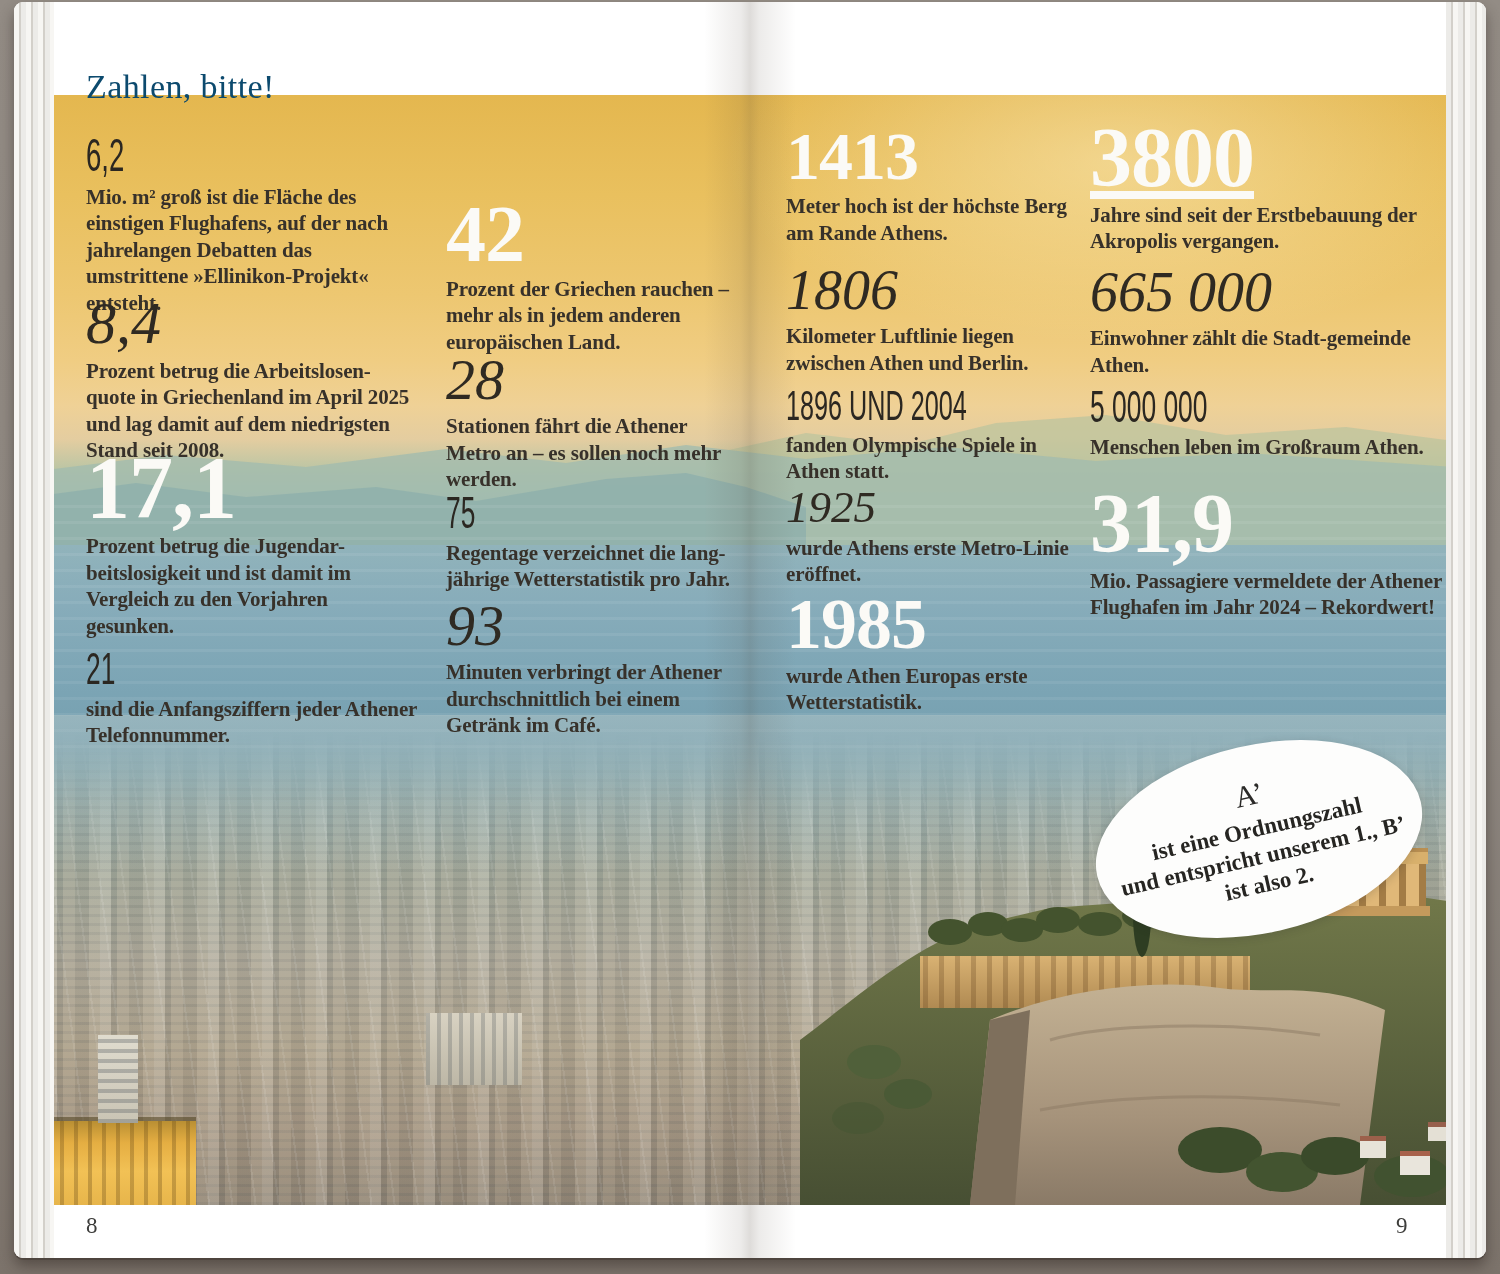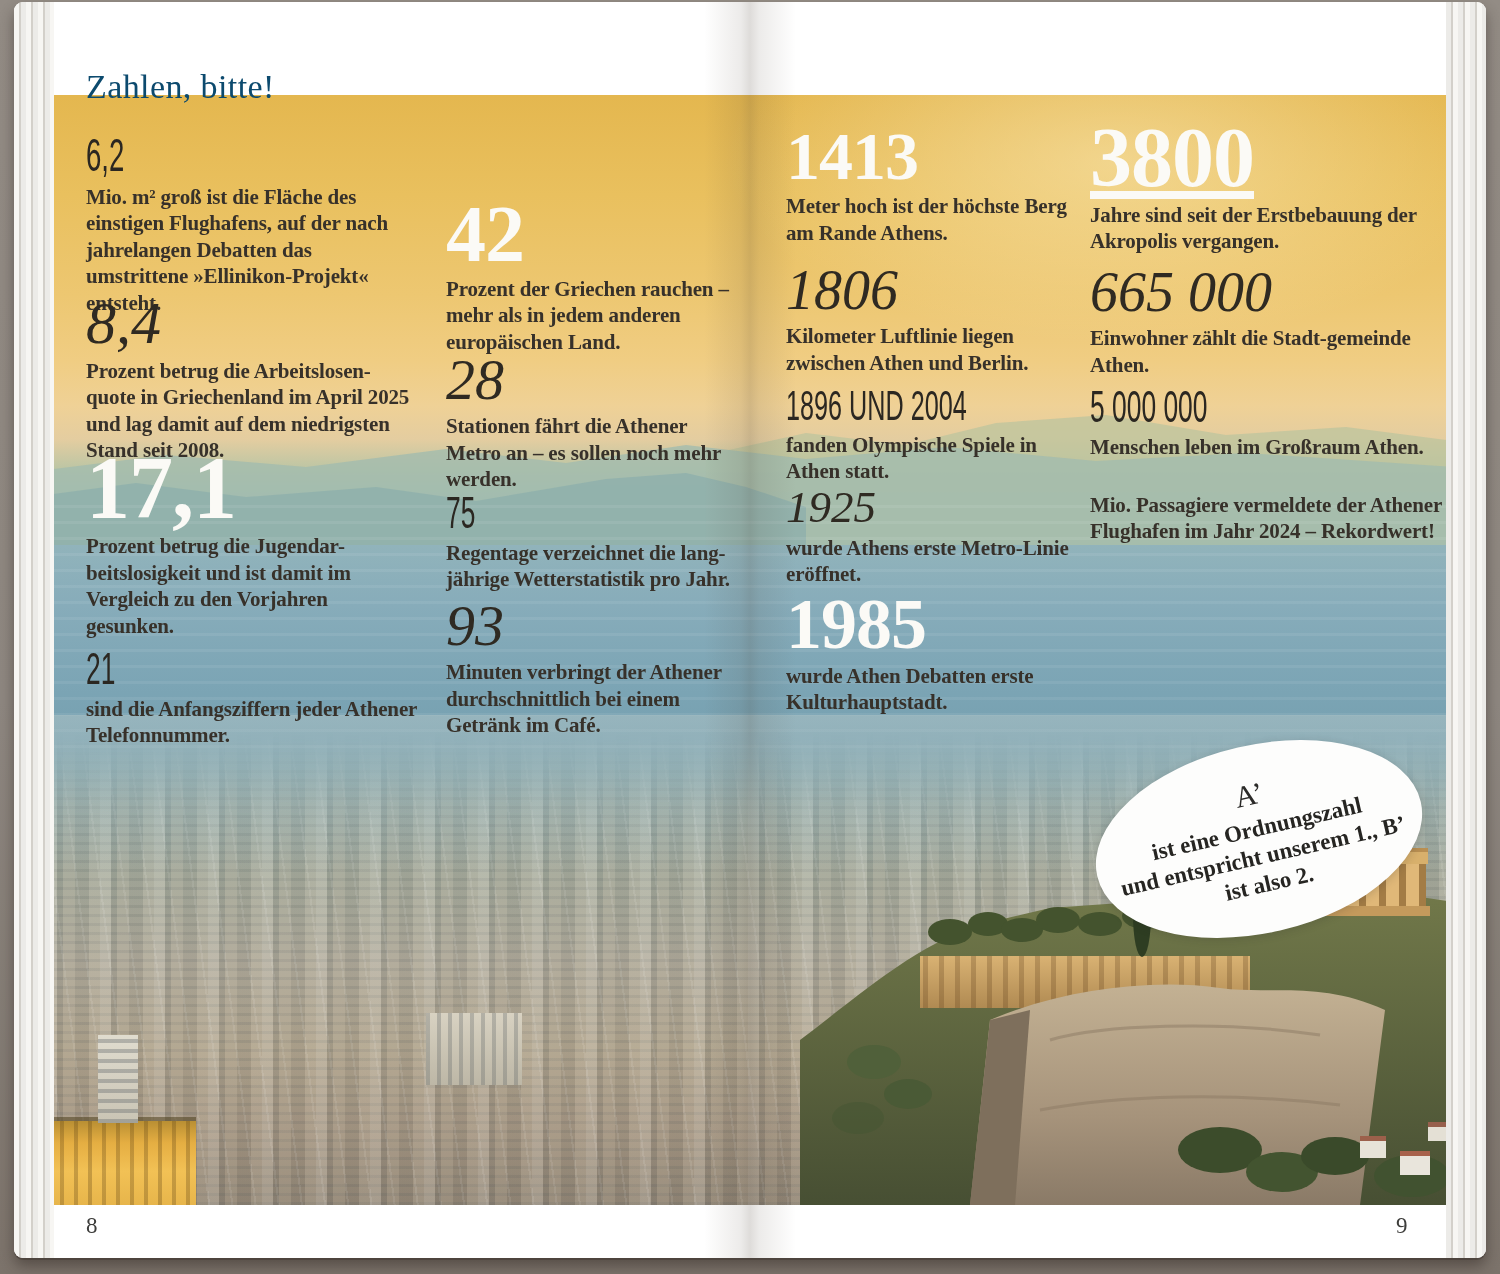--- a/index.html
+++ b/index.html
@@ -240,36 +240,37 @@
 <div class="stat" style="left:786px;top:386px;width:298px;">
   <span class="n-cond" style="font-size:42px;">1896 UND 2004</span>
   <div class="t">fanden Olympische Spiele in Athen statt.</div>
 </div>
 <div class="stat" style="left:786px;top:486px;width:298px;">
   <span class="n-italic" style="font-size:45px;">1925</span>
   <div class="t">wurde Athens erste Metro-Linie eröffnet.</div>
 </div>
 <div class="stat" style="left:786px;top:592px;width:298px;">
   <span class="n-huge" style="font-size:72px;">1985</span>
-  <div class="t">wurde Athen Debatten erste Kulturhauptstadt.</div>
+  <div class="t">wurde Athen Europas erste Wetterstatistik.</div>
 </div>
 
 <div class="stat" style="left:1090px;top:120px;width:356px;">
   <span class="n-huge" style="font-size:84px;text-decoration:underline;">3800</span>
   <div class="t">Jahre sind seit der Erstbebauung der Akropolis vergangen.</div>
 </div>
 <div class="stat" style="left:1090px;top:266px;width:356px;">
   <span class="n-italic" style="font-size:56px;">665 000</span>
   <div class="t">Einwohner zählt die Stadt-gemeinde Athen.</div>
 </div>
 <div class="stat" style="left:1090px;top:386px;width:356px;">
   <span class="n-cond" style="font-size:44px;">5 000 000</span>
   <div class="t">Menschen leben im Großraum Athen.</div>
 </div>
 <div class="stat" style="left:1090px;top:486px;width:356px;">
+  <span class="n-huge" style="font-size:84px;">31,9</span>
   <div class="t">Mio. Passagiere vermeldete der Athener Flughafen im Jahr 2024 – Rekordwert!</div>
 </div>
 
 <div class="bubble">
   <div class="bh">A’</div>
   <div class="bl">ist eine Ordnungszahl</div>
   <div class="bl">und entspricht unserem 1., B’</div>
   <div class="bl">ist also 2.</div>
 </div>
 

